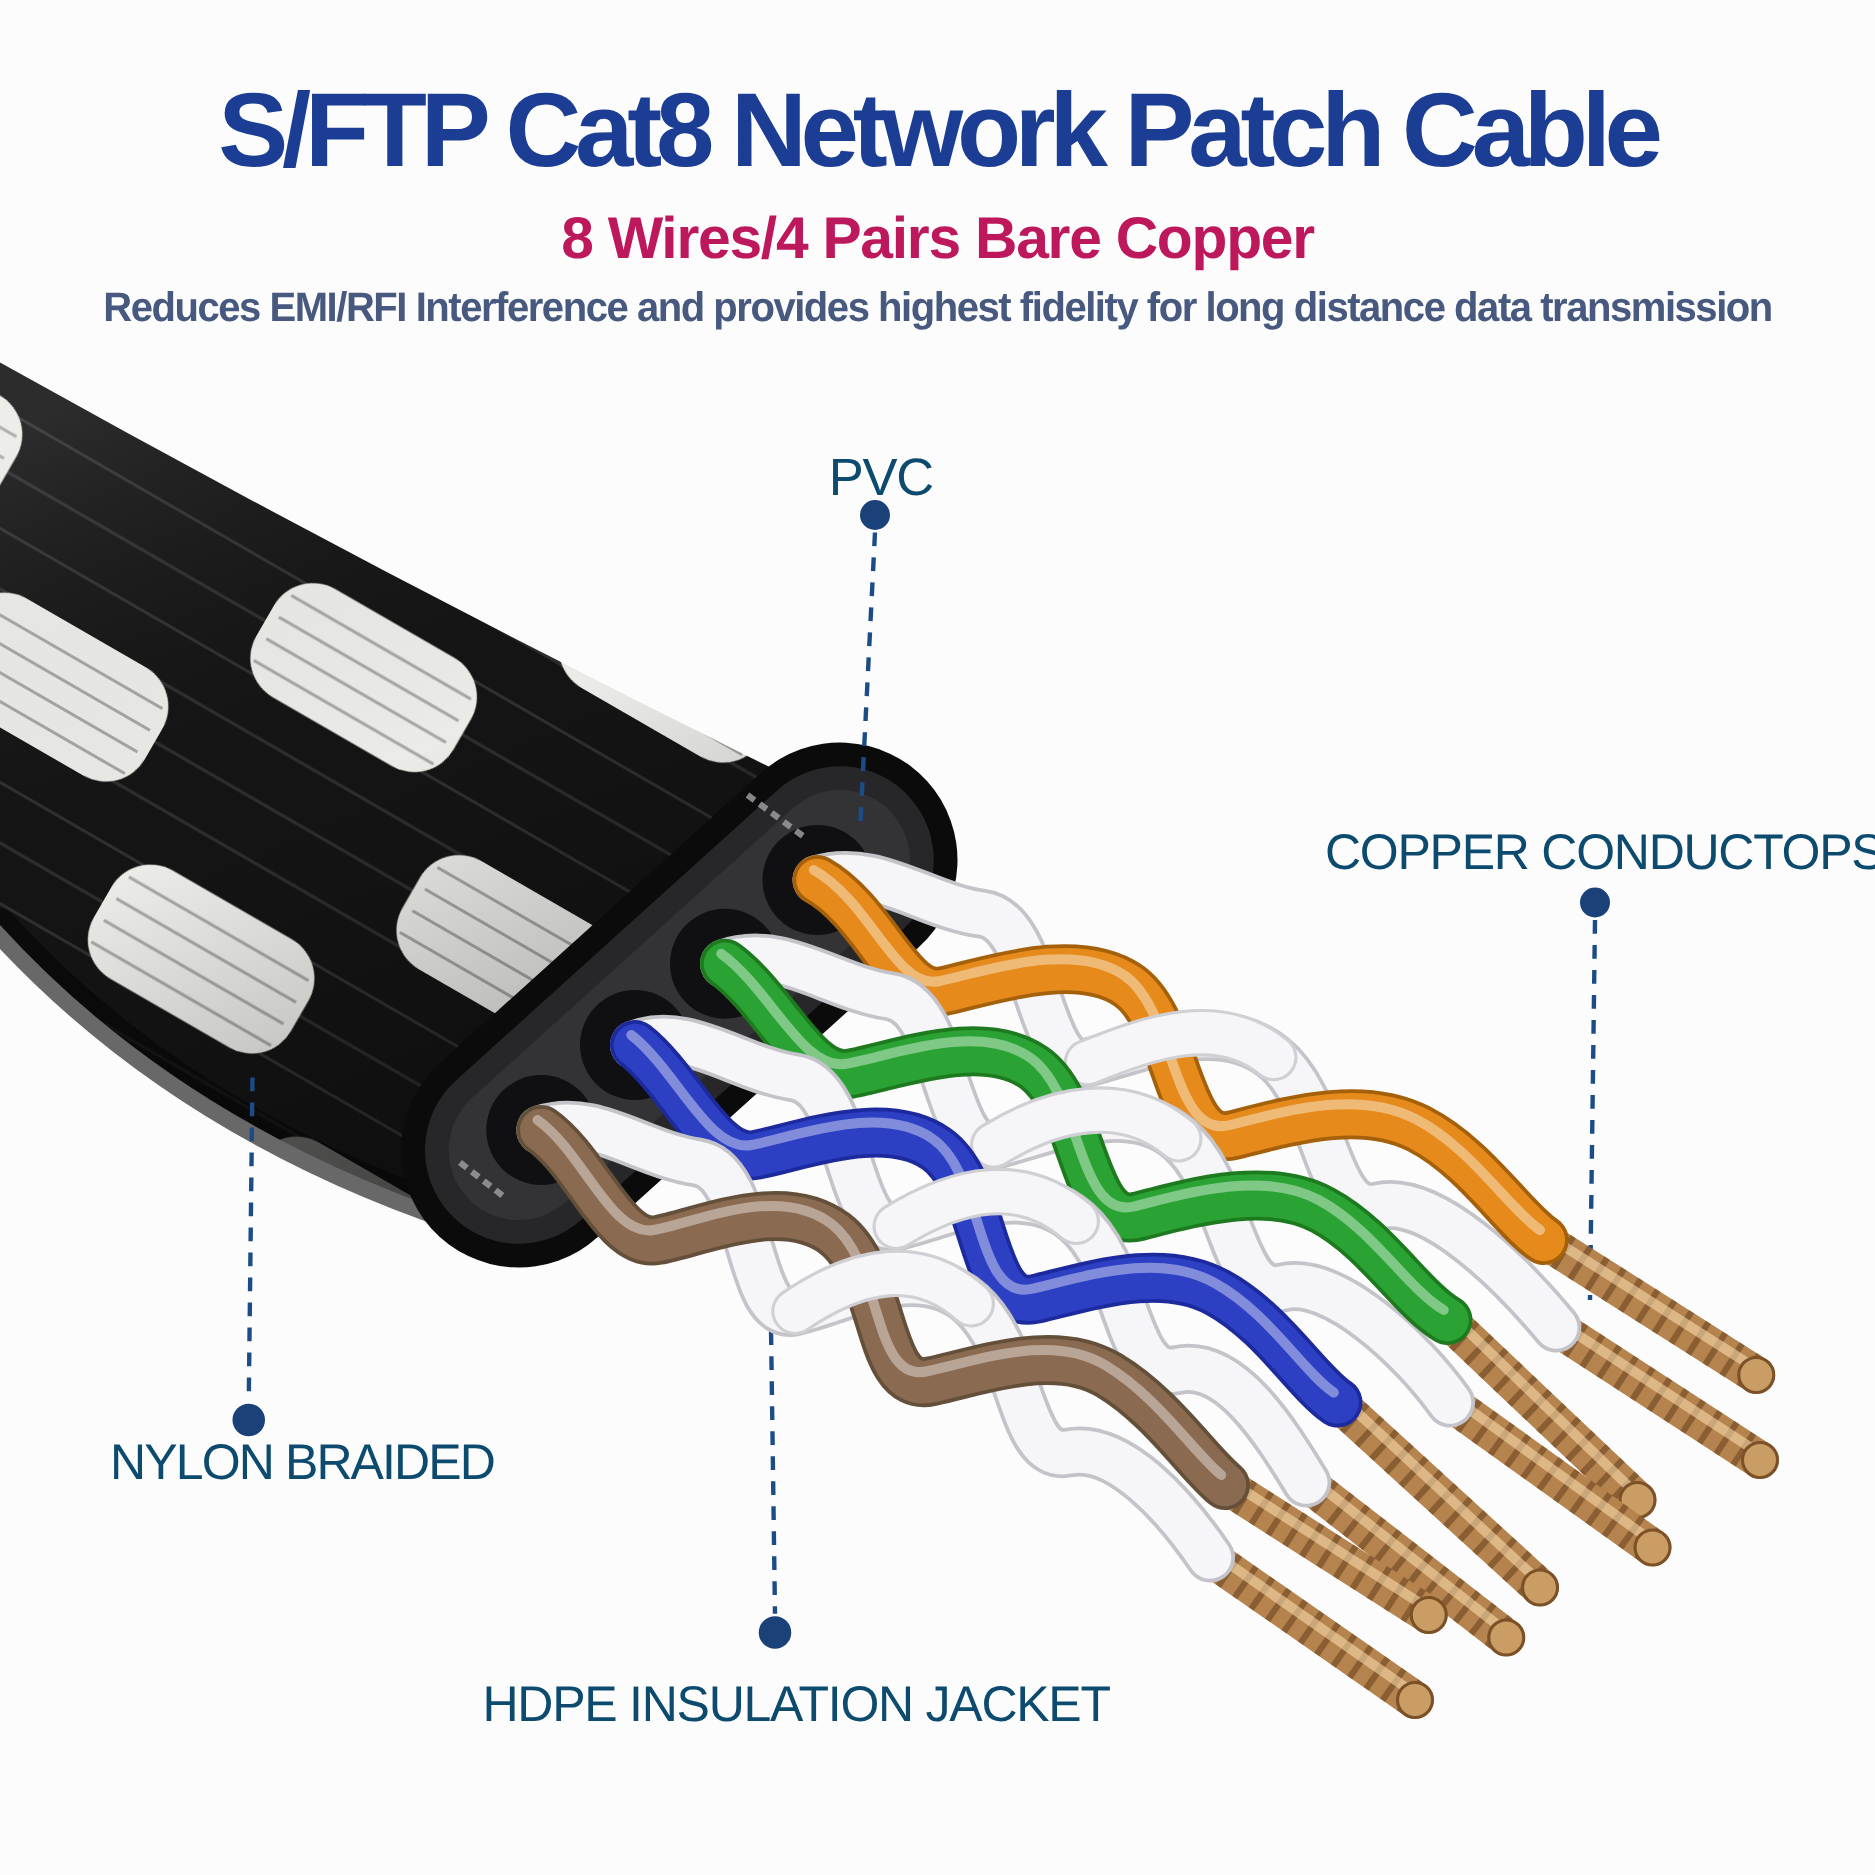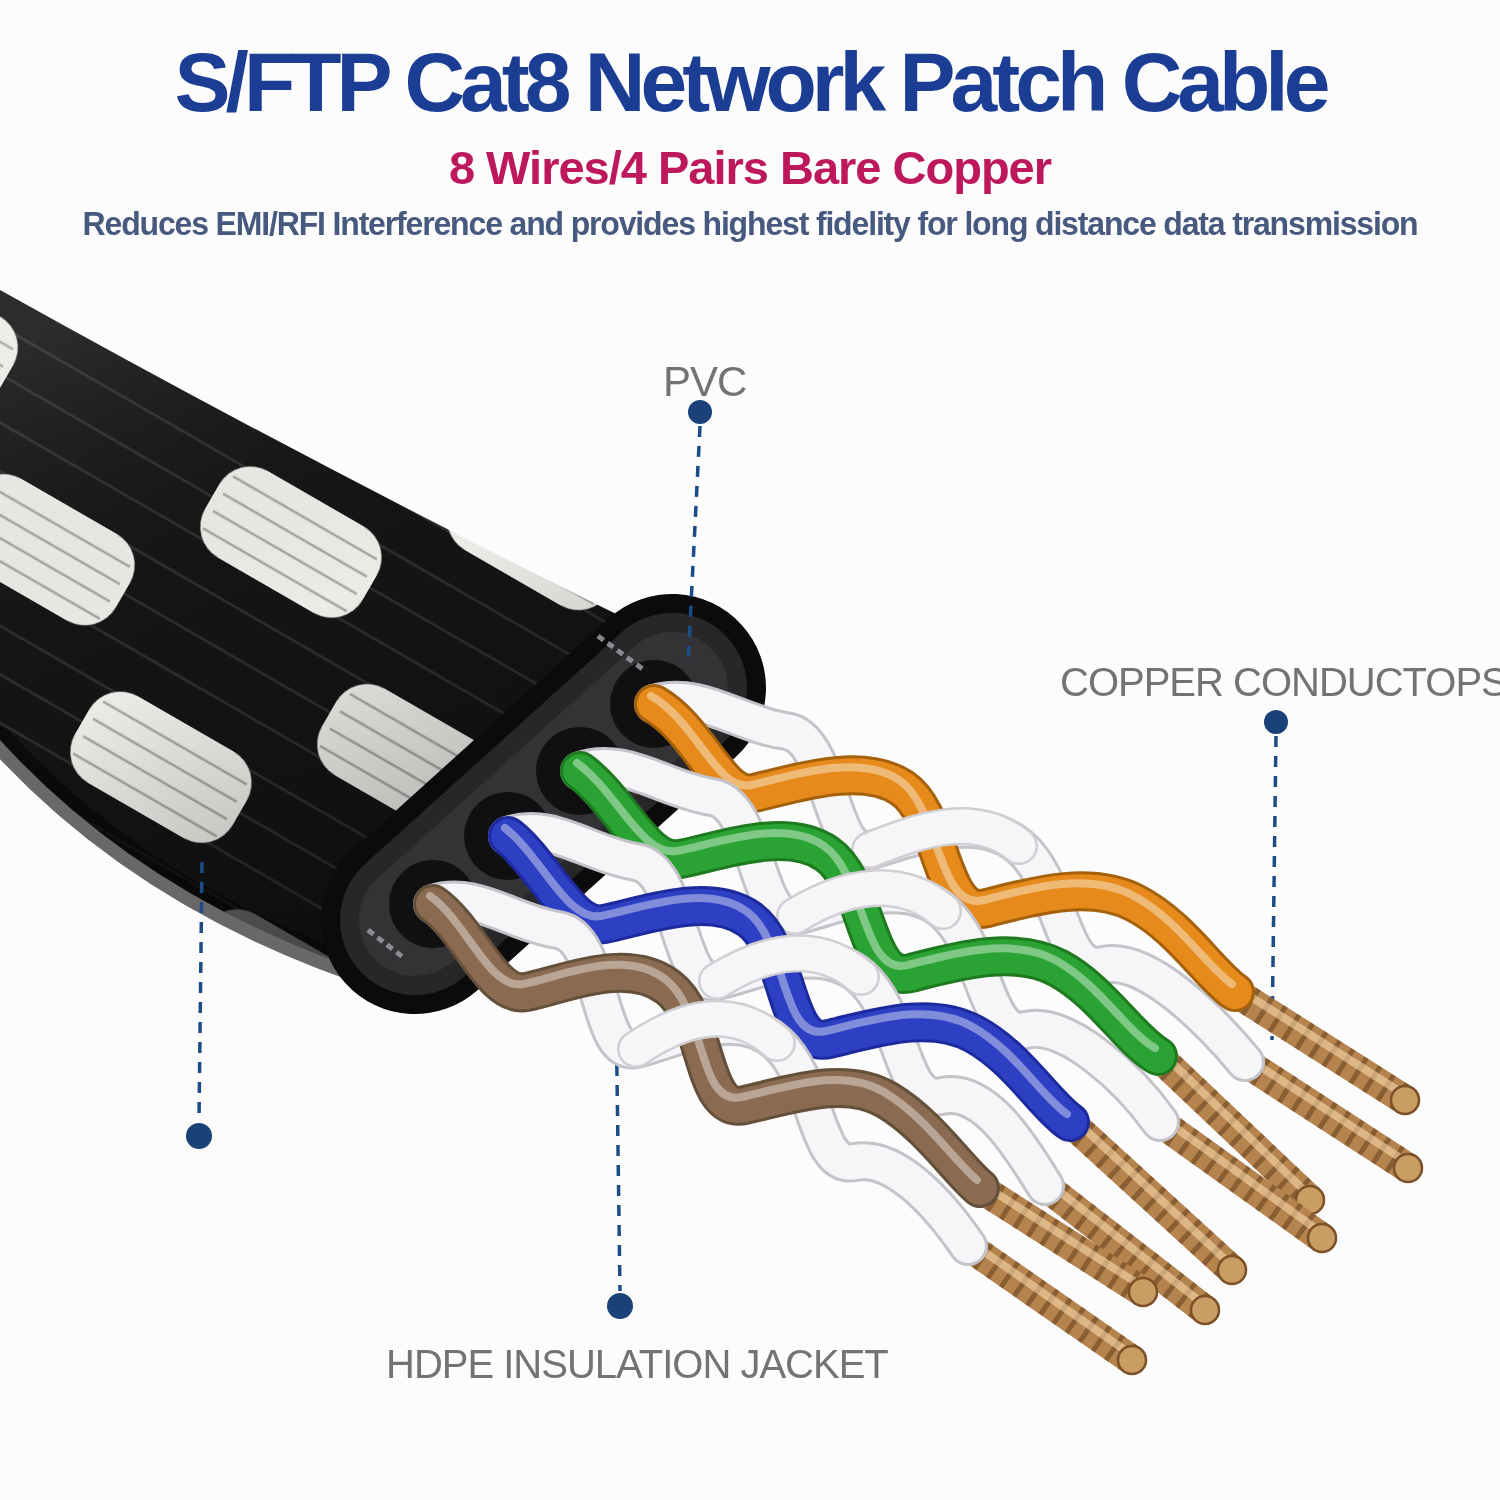--- a/index.html
+++ b/index.html
@@ -6,38 +6,38 @@
   body{
     width:1500px;height:1500px;overflow:hidden;
     background:#fcfcfd;
     font-family:"Liberation Sans", sans-serif;
   }
   #canvas{position:relative;width:1500px;height:1500px;background:#fcfcfd;}
   #illustration{position:absolute;left:0;top:0;width:1500px;height:1500px;}
 
   .header{position:absolute;left:0;top:0;width:1500px;text-align:center;z-index:5;}
   .title{
-    margin-top:38px;
+    margin-top:60px;
     font-size:84px;font-weight:bold;letter-spacing:-5px;
     color:#1b3e94;line-height:1.05;
   }
   .subtitle{
     margin-top:14px;
     font-size:47px;font-weight:bold;letter-spacing:-1px;
     color:#be185d;
   }
   .description{
     margin-top:10px;
     font-size:33px;font-weight:bold;letter-spacing:-1.2px;
     color:#47597e;transform:scaleX(.97);transform-origin:50% 50%;
   }
 
   .callout{
     position:absolute;z-index:6;
-    font-size:40px;color:#737373;letter-spacing:-1px;
+    font-size:40px;color:#0c4a6e;letter-spacing:-1px;
     white-space:nowrap;
   }
   .callout.pvc{left:663px;top:358px;font-size:42px;}
   .callout.copper{left:1048px;top:660px;margin-left:12px;}
   .callout.nylon{left:88px;top:1148px;letter-spacing:-1.5px;}
   .callout.hdpe{left:386px;top:1322px;margin-top:20px;}
 </style>
 </head>
 <body>
 
@@ -235,15 +235,16 @@
   </svg>
 
   <div class="header">
     <div class="title">S/FTP Cat8 Network Patch Cable</div>
     <div class="subtitle">8 Wires/4 Pairs Bare Copper</div>
     <div class="description">Reduces EMI/RFI Interference and provides highest fidelity for long distance data transmission</div>
   </div>
 
   <div class="callout pvc">PVC</div>
   <div class="callout copper">COPPER CONDUCTOPS</div>
+  <div class="callout nylon">NYLON BRAIDED</div>
   <div class="callout hdpe">HDPE INSULATION JACKET</div>
 
 </div>
 
 </body></html>

